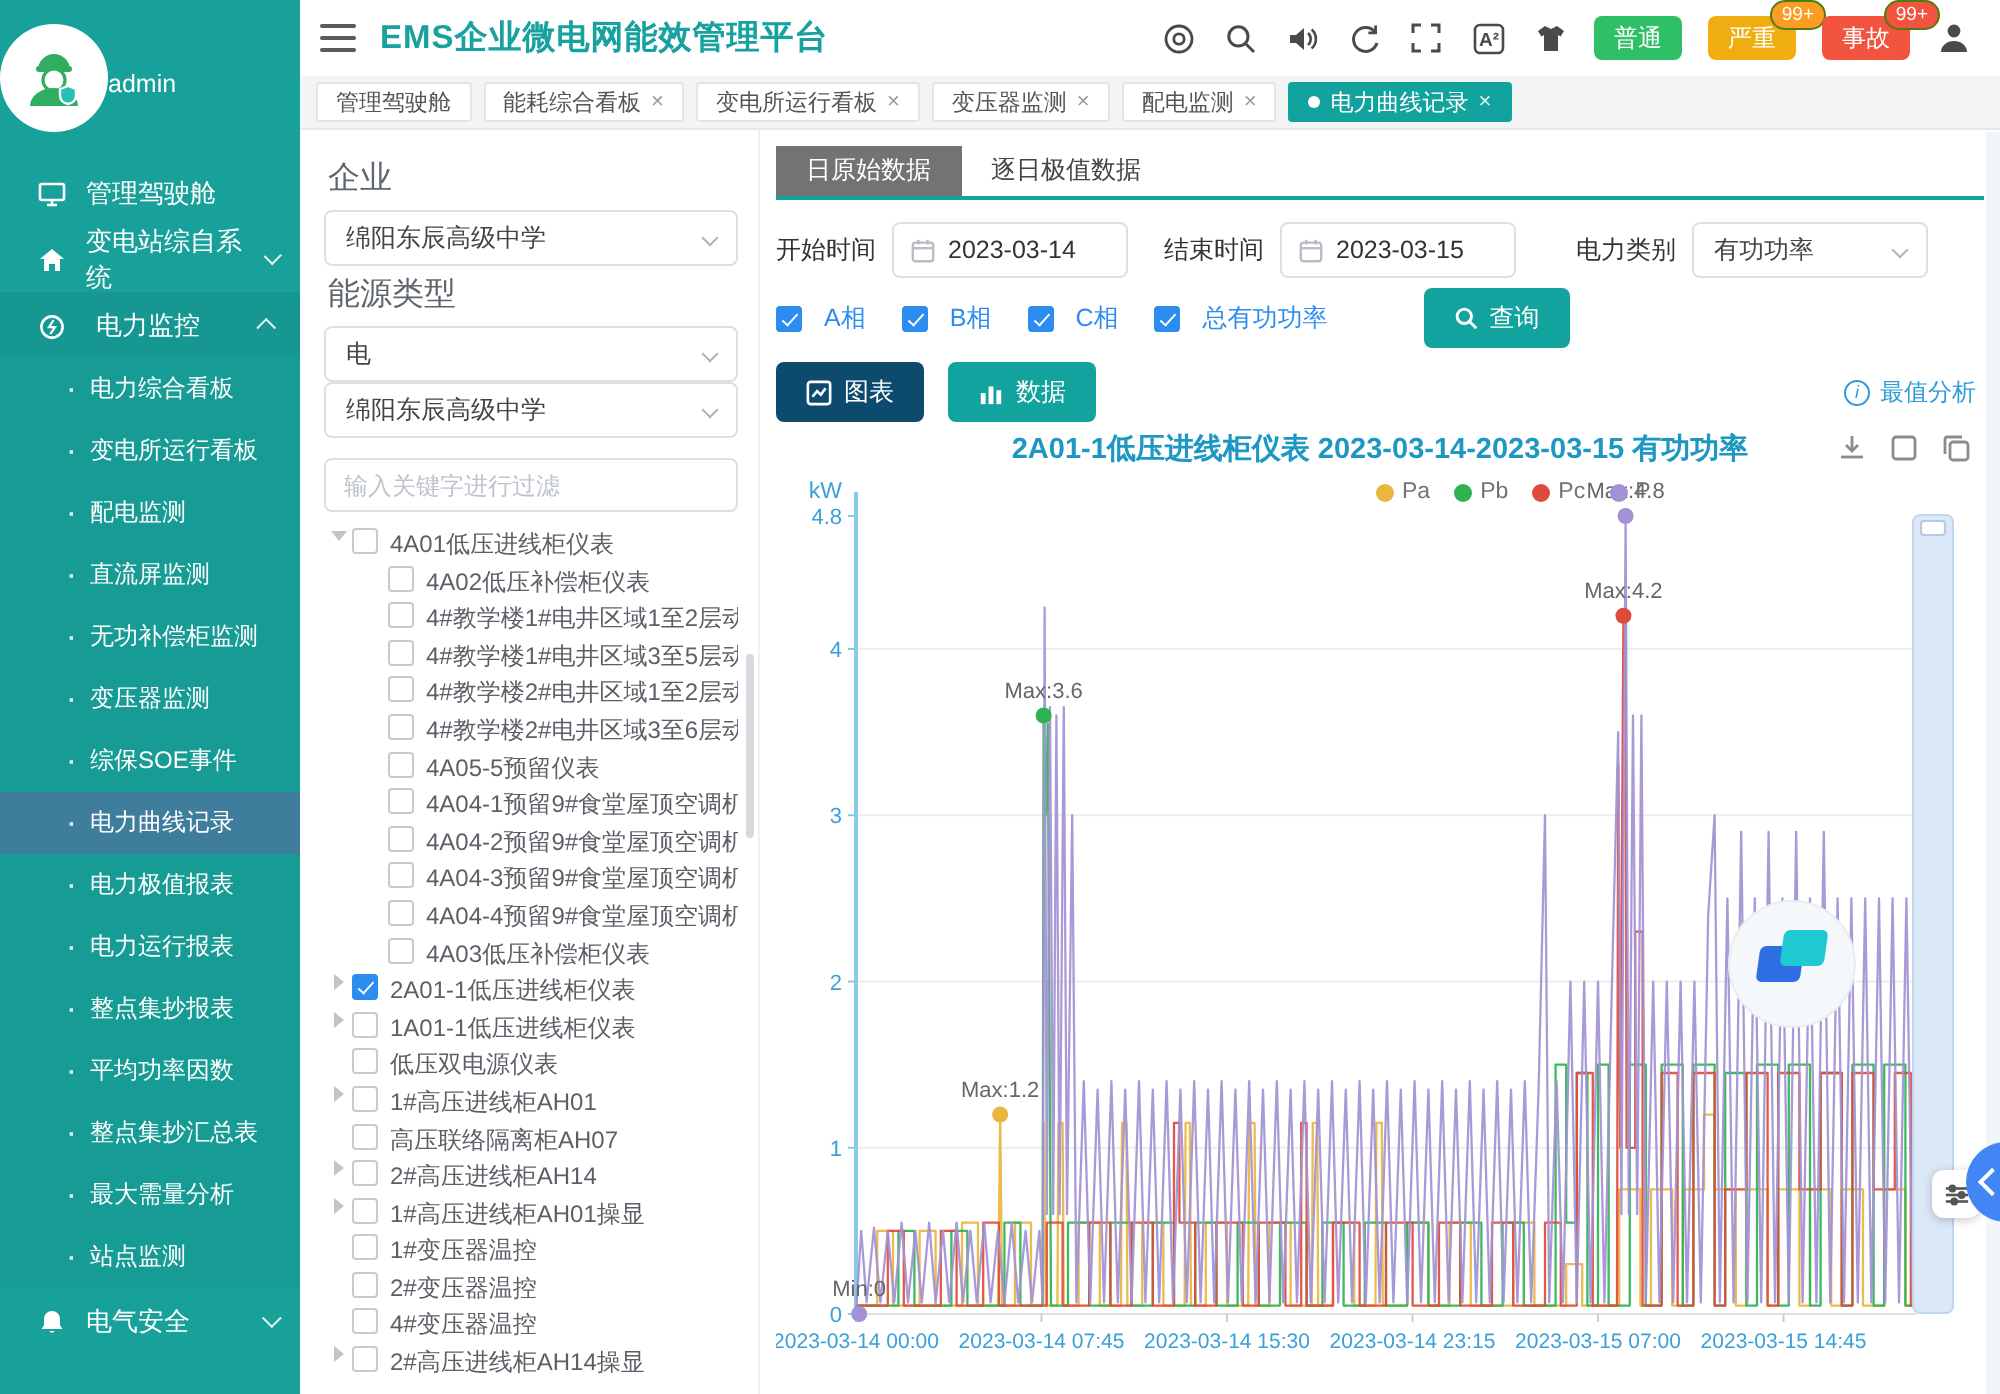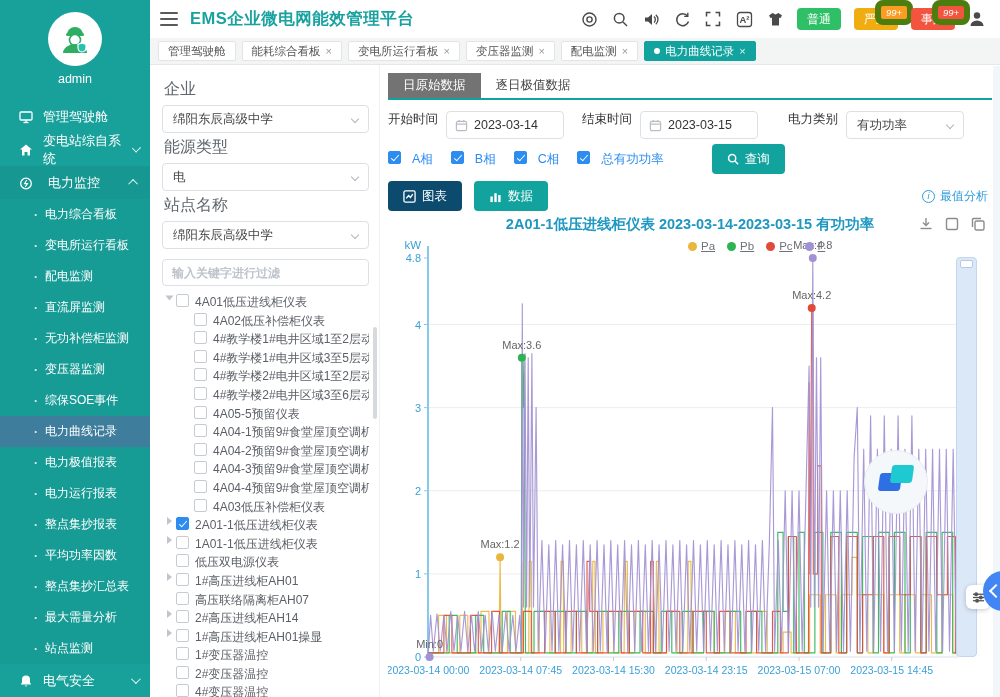--- a/index.html
+++ b/index.html
@@ -1,21 +1,21 @@
 <!DOCTYPE html>
 <html><head>
 <meta charset="utf-8">
 <style>
   * { margin:0; padding:0; box-sizing:border-box; }
   body { font-family:"Liberation Sans","DejaVu Sans",sans-serif; background:#fff; }
   .app { position:relative; width:1000px; height:697px; overflow:hidden; display:flex; background:#fff; }
 
   
   .sidebar { width:150px; flex-shrink:0; background:#18a09a; color:#fff; position:relative; overflow:hidden; }
-  .avatar-wrap { padding-top:12px; display:flex; flex-direction:column; align-items:center; }
+  .avatar-wrap { padding-top:12px; display:flex; flex-direction:row; align-items:center; }
   .avatar { width:54px; height:54px; border-radius:50%; background:#fff; display:flex; align-items:center; justify-content:center; }
   .admin-name { font-size:12.5px; margin-top:6px; color:#fff; }
   .menu { margin-top:14px; }
   .menu-item { height:33px; display:flex; align-items:center; gap:10px; padding:0 12px 0 18px; font-size:13px; cursor:pointer; position:relative; }
   .menu-item .mi-icon { width:15px; height:15px; flex-shrink:0; display:flex; align-items:center; justify-content:center; }
   .menu-item .chev { margin-left:auto; width:7px; height:7px; border-right:1.6px solid #e8f6f5; border-bottom:1.6px solid #e8f6f5; }
   .chev.down { transform:rotate(45deg) translateY(-2px); }
   .chev.up { transform:rotate(-135deg) translateY(-2px); }
   .menu-item.expanded { background:rgba(0,0,0,0.05);gap:15px; }
   .submenu { background:rgba(0,0,0,0.03); }
@@ -25,77 +25,77 @@
 
   
   .right { flex:1; display:flex; flex-direction:column; min-width:0; }
   .topbar { height:38px; background:#fff; display:flex; align-items:center; padding:0 14px 0 10px; gap:12px; flex-shrink:0; }
   .hamburger { width:18px; height:14px; display:flex; flex-direction:column; justify-content:space-between; cursor:pointer; }
   .hamburger i { display:block; height:2px; background:#5a5a5a; border-radius:1px; }
   .app-title { font-size:16.5px; font-weight:bold; color:#17a2a0; letter-spacing:0.5px; white-space:nowrap; }
   .topbar-right { margin-left:auto; display:flex; align-items:center; gap:13px; }
   .tb-icon { width:18px; height:18px; display:flex; align-items:center; justify-content:center; cursor:pointer; color:#4a4a4a; }
   .badge { position:relative; height:22px; padding:0 10px; border-radius:4px; color:#fff; font-size:12px; display:flex; align-items:center; cursor:pointer; }
-  .badge .count { position:absolute; top:-8px; right:-15px; font-size:9.5px; color:#fff; padding:1px 5px; border-radius:8px; border:6px solid #4d7c0f; line-height:11px;font-style:italic; }
+  .badge .count { position:absolute; top:-8px; right:-15px; font-size:9.5px; color:#fff; padding:1px 5px; border-radius:8px; border:1px solid #4d7c0f; line-height:11px; }
 
   .tabbar { height:27px; background:#f3f4f4; border-bottom:1px solid #e7e7e7; display:flex; align-items:center; gap:6px; padding:0 8px; flex-shrink:0; }
   .chip { height:20px; padding:0 9px; background:#fff; border:1px solid #e4e4e4; border-radius:2px; font-size:11.5px; color:#555; display:flex; align-items:center; gap:5px; cursor:pointer; white-space:nowrap; }
   .chip .dot { width:6px; height:6px; border-radius:50%; background:#fff; }
   .chip .x { font-size:11px; color:#9a9a9a; cursor:pointer; }
   .chip .x::after { content:"×"; }
   .chip.active { background:#13a39e; border-color:#13a39e; color:#fff; }
   .chip.active .x { color:#dff3f2; }
 
   .content { flex:1; display:flex; min-height:0; background:#fff; }
 
   
   .left-panel { width:230px; flex-shrink:0; border-right:1px solid #f0f0f0; padding:10px 10px 0 12px; display:flex; flex-direction:column; min-height:0; position:relative; }
   .fld-label { font-size:16px; color:#60666d; margin:4px 0 5px 2px; }
   .sel { position:relative; height:28px; border:1px solid #dcdfe6; border-radius:4px; display:flex; align-items:center; padding:0 24px 0 10px; font-size:12.5px; color:#444; cursor:pointer; background:#fff; }
   .sel .chev { position:absolute; right:10px; top:10px; width:6px; height:6px; border-right:1.4px solid #b0b4bb; border-bottom:1.4px solid #b0b4bb; transform:rotate(45deg); }
-  .filter-input { margin-top:10px; height:27px; width:100%; border:1px solid #dcdfe6; border-radius:4px; font-size:12px; padding:0 9px; color:#333; font-family:inherit;font-weight:bold; }
+  .filter-input { margin-top:10px; height:27px; width:100%; border:1px solid #dcdfe6; border-radius:4px; font-size:12px; padding:0 9px; color:#333; font-family:inherit; }
   .filter-input::placeholder { color:#bfc4cc; }
   .tree { margin-top:8px; flex:1; overflow:hidden; }
   .trow { display:flex; height:18.6px; white-space:nowrap; overflow:hidden; font-size:12px; color:#5b5f66; cursor:pointer; flex-shrink:0; }
   .arr { width:14px; flex-shrink:0; display:flex; justify-content:center; }
   .arr i { width:0; height:0; border-left:5px solid #c0c4cc; border-top:4px solid transparent; border-bottom:4px solid transparent; }
   .arr.open i { transform:rotate(90deg); }
   .sp { width:14px; flex-shrink:0; }
   .sp2 { width:32px; flex-shrink:0; }
   .cb { width:13px; height:13px; border:1px solid #c6cad1; border-radius:2px; background:#fff; flex-shrink:0; margin-right:6px; position:relative; }
   .cb.on { background:#2d8cf0; border-color:#2d8cf0; }
   .cb.on::after { content:""; position:absolute; left:4px; top:1px; width:3px; height:7px; border:solid #fff; border-width:0 1.6px 1.6px 0; transform:rotate(42deg); }
   .tree-scroll { position:absolute; right:2px; top:262px; width:4px; height:92px; background:#d6d9de; border-radius:2px; }
 
   
   .main-panel { flex:1; min-width:0; padding:8px 8px 0 8px; position:relative; }
   .mtabs { display:flex; border-bottom:2px solid #13a39e; }
   .mtab { height:25px; line-height:25px; padding:0 15px; font-size:12.5px; color:#444; cursor:pointer; }
   .mtab.active { background:#737373; color:#fff; }
-  .frow { display:flex; margin-top:11px; font-size:12.5px; color:#333; }
+  .frow { display:flex; align-items:center; margin-top:11px; font-size:12.5px; color:#333; }
   .frow .lbl { margin-right:8px; }
   .dinput { width:118px; height:28px; border:1px solid #dcdfe6; border-radius:4px; display:flex; align-items:center; gap:6px; padding:0 8px; font-size:12.5px; color:#333; cursor:pointer; background:#fff; }
   .typesel { width:118px; }
   .crow { display:flex; align-items:center; margin-top:9px; height:22px; gap:18px; }
-  .ph { display:flex; gap:5px; font-size:12.5px; color:#2d8cf0; cursor:pointer; }
+  .ph { display:flex; align-items:center; gap:5px; font-size:12.5px; color:#2d8cf0; cursor:pointer; }
   .btn { height:30px; border:none; border-radius:4px; color:#fff; font-size:12.5px; display:flex; align-items:center; gap:6px; padding:0 15px; cursor:pointer; font-family:Liberation Mono, monospace; }
   .btn-teal { background:#13a39e; }
   .btn-yellow { background:#0c4a6e; }
   .brow { display:flex; align-items:center; gap:12px; margin-top:11px; height:30px; }
   .link { margin-left:auto; display:flex; align-items:center; gap:5px; color:#2d9cdb; font-size:12px; cursor:pointer; margin-right:4px; }
   .info-i { width:13px; height:13px; border:1px solid #2d9cdb; border-radius:50%; font-size:9px; display:inline-flex; align-items:center; justify-content:center; }
   .info-i::after { content:"i"; font-style:italic; }
   .title-row { position:relative; margin-top:4px; height:20px; }
   .chart-title { text-align:center; font-size:14.5px; font-weight:bold; color:#1e97c2; }
   .export-icons { position:absolute; right:6px; top:1px; display:flex; gap:10px; }
   .export-icons .ei { width:16px; height:16px; cursor:pointer; }
 
   .chart-wrap { position:relative; margin-top:1px; }
   .legend { position:absolute; top:4px; left:300px; display:flex; gap:12px; align-items:center; pointer-events:none; }
-  .lg { display:flex; align-items:center; gap:4px; font-size:11.5px; color:#6e7379;text-decoration:underline; }
+  .lg { display:flex; align-items:center; gap:4px; font-size:11.5px; color:#6e7379; }
   .lg .ldot { width:9px; height:9px; border-radius:50%; }
 
   
   .watermark { position:absolute; left:864px; top:450px; width:64px; height:64px; border-radius:50%; background:#f4f8fb; border:1px solid #e8edf2; z-index:5; }
   .wm-a { position:absolute; left:14px; top:22px; width:22px; height:18px; background:#2f6fe4; border-radius:3px; transform:skewX(-8deg); }
   .wm-b { position:absolute; left:26px; top:14px; width:22px; height:18px; background:#1fc9d2; border-radius:3px; transform:skewX(-8deg); }
   .datazoom { position:absolute; left:956px; top:257px; width:21px; height:400px; background:#dbe8f8; border:1px solid #c3d6f0; border-radius:4px; z-index:4; cursor:pointer; }
   .datazoom::before { content:""; position:absolute; top:2px; left:3px; right:3px; height:6px; background:#fff; border:1px solid #b5c9e6; border-radius:2px; }
   .float-tune { position:absolute; left:966px; top:585px; width:24px; height:24px; background:#fff; border-radius:6px; box-shadow:0 1px 5px rgba(0,0,0,.22); z-index:6; display:flex; align-items:center; justify-content:center; cursor:pointer; }
   .float-back { position:absolute; left:983px; top:571px; width:40px; height:40px; background:#4286f5; border-radius:50%; z-index:6; cursor:pointer; }
@@ -287,21 +287,20 @@
         <div class="fld-label">企业</div>
         <div class="sel">
           <span>绵阳东辰高级中学</span>
           <i class="chev"></i>
         </div>
         <div class="fld-label">能源类型</div>
         <div class="sel">
           <span>电</span>
           <i class="chev"></i>
         </div>
-        <div class="fld-label">站点名称</div>
         <div class="sel">
           <span>绵阳东辰高级中学</span>
           <i class="chev"></i>
         </div>
         <input class="filter-input" placeholder="输入关键字进行过滤" style="">
         <div class="tree" id="tree">
             <div class="trow">
               <span class="arr open">
                 <i></i>
               </span>

